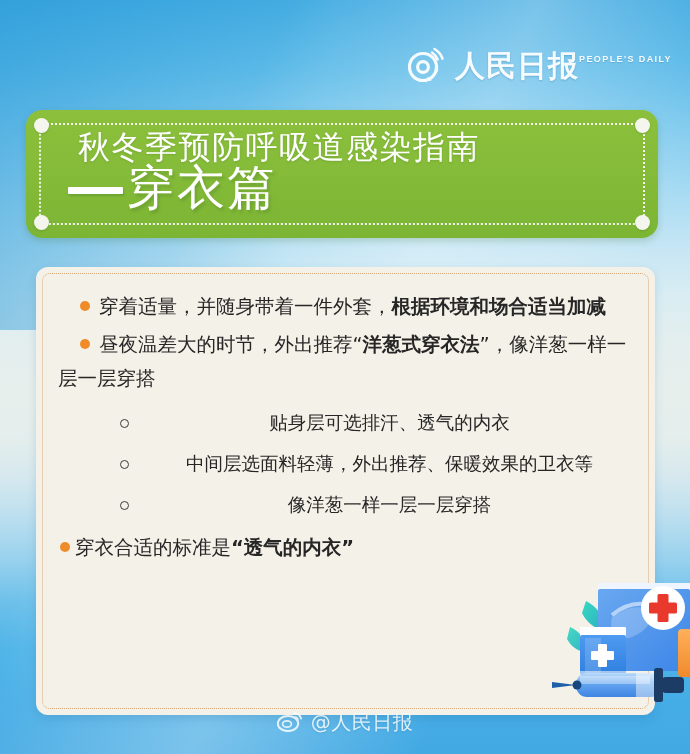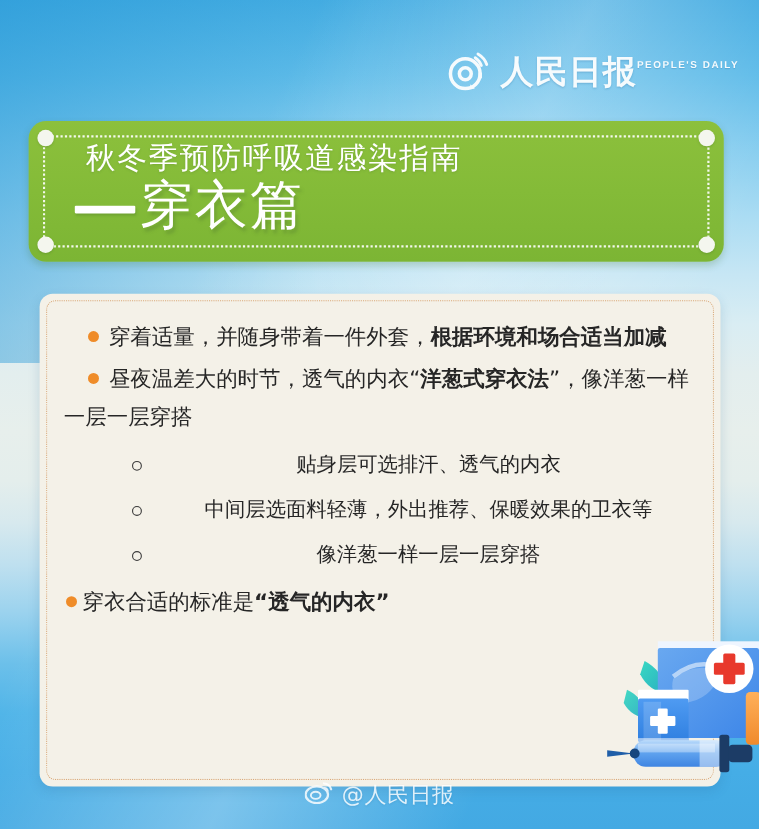--- a/index.html
+++ b/index.html
@@ -90,21 +90,21 @@
     background:#f4f6ee; box-shadow:0 1px 2px rgba(60,100,40,.25);
   }
   .corner-dot.tl{ left:-7px; top:-7px; }
   .corner-dot.bl{ left:-7px; bottom:-7px; }
   .corner-dot.tr{ right:-7px; top:-7px; }
   .corner-dot.br{ right:-7px; bottom:-7px; }
 
   .banner-title{
     position:absolute; left:52px; top:20px;
     font-family:"DejaVu Sans","Liberation Sans",sans-serif;
-    font-size:27px; color:#ffffff; letter-spacing:1.5px;
+    font-size:32px; color:#ffffff; letter-spacing:1.5px;
     line-height:1.1; white-space:nowrap;
     text-shadow:0 1px 2px rgba(70,110,40,.25);
   }
   .banner-sub{
     position:absolute; left:42px; top:53px;
     display:flex; align-items:center; gap:4px;
     white-space:nowrap;
   }
   .sub-dash{
     display:inline-block; width:55px; height:7px; background:#ffffff;
@@ -225,21 +225,21 @@
 
   <div class="card">
     <div class="card-inner-border"></div>
     <div class="card-body">
 
       <div class="blk para">
         <span class="dot"></span><span>穿着适量，并随身带着一件外套，</span><b>根据环境和场合适当加减</b>
       </div>
 
       <div class="blk para">
-        <span class="dot"></span><span>昼夜温差大的时节，透气的内衣“</span><b>洋葱式穿衣法</b><span>”，像洋葱一样一层一层穿搭</span>
+        <span class="dot"></span><span>昼夜温差大的时节，外出推荐“</span><b>洋葱式穿衣法</b><span>”，像洋葱一样一层一层穿搭</span>
       </div>
 
       <div class="sublist">
         <div class="subitem">
           <span class="ring"></span>
           <span>贴身层可选排汗、透气的内衣</span>
         </div>
         <div class="subitem">
           <span class="ring"></span>
           <span>中间层选面料轻薄，外出推荐、保暖效果的卫衣等</span>

